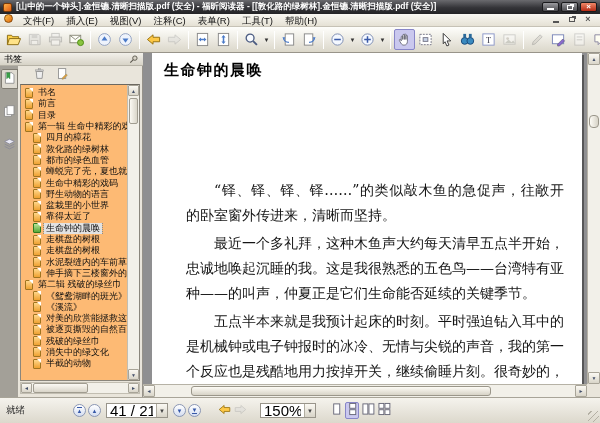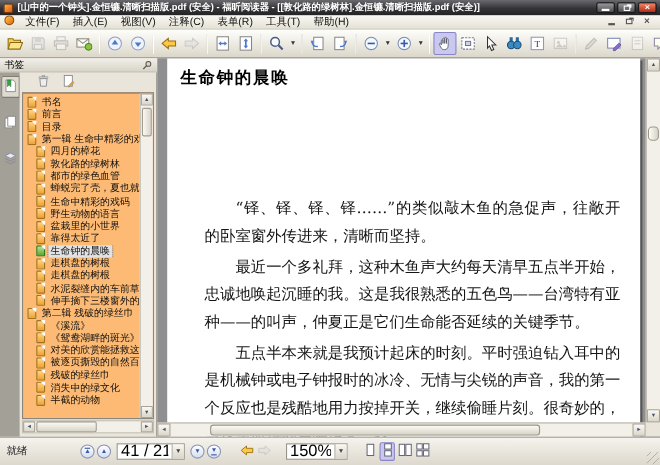--- a/index.html
+++ b/index.html
@@ -471,25 +471,25 @@
               <div class="bm-row l1">
                 <span class="bm-icon"></span>
                 <span class="bm-label">伸手摘下三楼窗外的果实</span>
               </div>
               <div class="bm-row l0">
                 <span class="bm-icon"></span>
                 <span class="bm-label">第二辑  残破的绿丝巾</span>
               </div>
               <div class="bm-row l1">
                 <span class="bm-icon"></span>
+                <span class="bm-label">《鸳鸯湖畔的斑光》</span>
+              </div>
+              <div class="bm-row l1">
+                <span class="bm-icon"></span>
                 <span class="bm-label">《溪流》</span>
-              </div>
-              <div class="bm-row l1">
-                <span class="bm-icon"></span>
-                <span class="bm-label">《鸳鸯湖畔的斑光》</span>
               </div>
               <div class="bm-row l1">
                 <span class="bm-icon"></span>
                 <span class="bm-label">对美的欣赏能拯救这世界</span>
               </div>
               <div class="bm-row l1">
                 <span class="bm-icon"></span>
                 <span class="bm-label">被逐页撕毁的自然百科全书</span>
               </div>
               <div class="bm-row l1">

